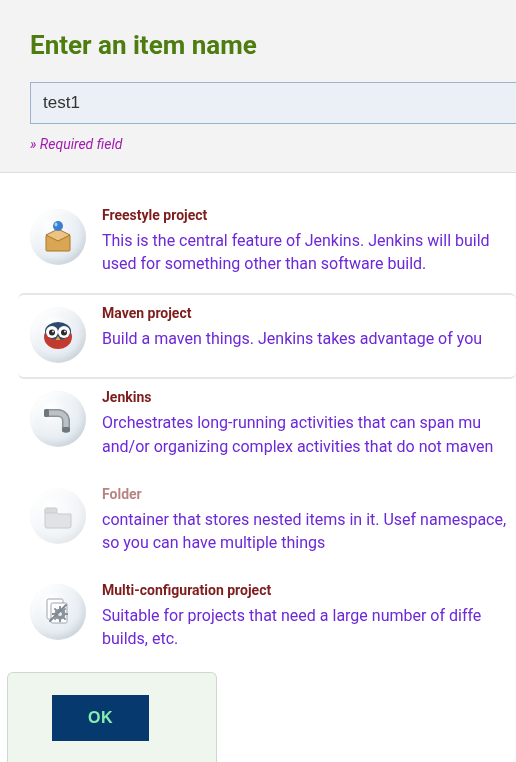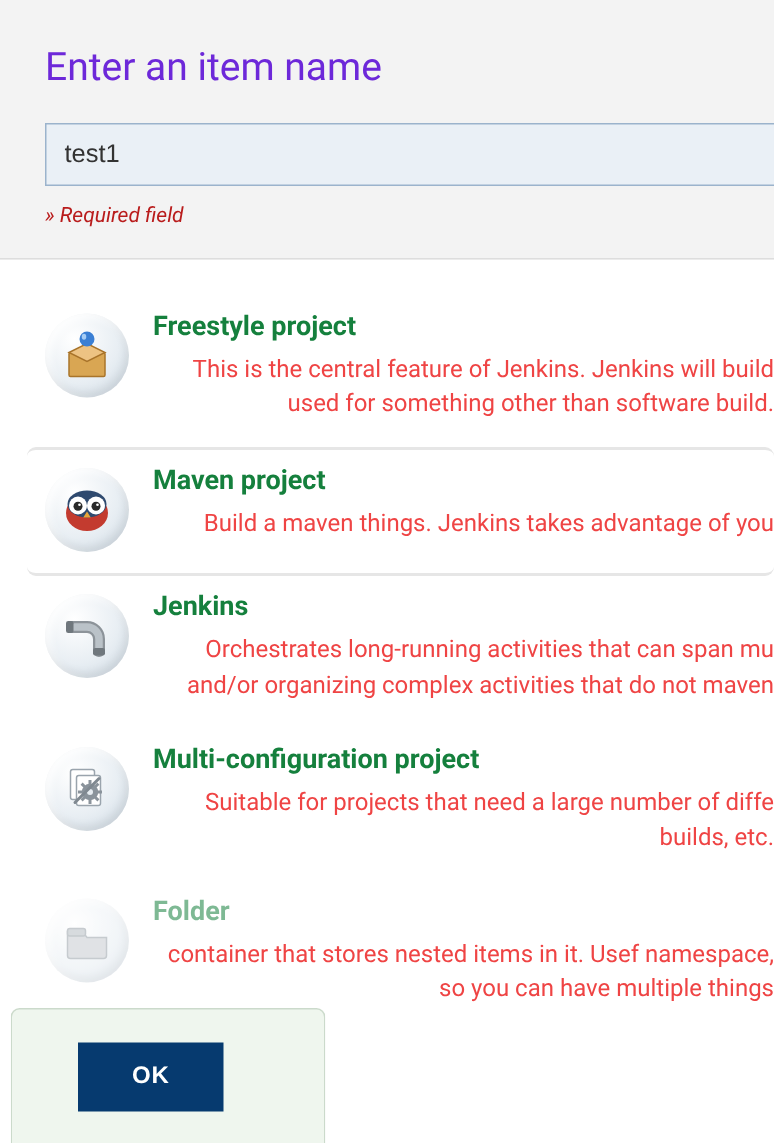--- a/index.html
+++ b/index.html
@@ -9,38 +9,38 @@
       background: #fff;
       color: #333;
     }
     .header-section {
       background: #f3f3f3;
       padding: 30px 30px 20px 30px;
       border-bottom: 1px solid #ddd;
     }
     .page-title {
       font-size: 26px;
-      font-weight: 400;
-      color: #6d28d9;
+      font-weight: 700;
+      color: #4d7c0f;
       margin-bottom: 22px;
     }
     .name-input {
       width: 600px;
       font-size: 17px;
       padding: 10px 12px;
       border: 1px solid #9bb3cc;
       background: #eaf0f6;
       color: #333;
       outline: none;
       display: block;
     }
     .required-note {
       margin-top: 12px;
       font-style: italic;
-      color: #b91c1c;
+      color: #a21caf;
       font-size: 14px;
     }
     .items-section {
       padding: 24px 0 0 0;
     }
     .item-row {
       display: flex;
       align-items: flex-start;
       padding: 10px 0 18px 30px;
       cursor: pointer;
@@ -64,51 +64,50 @@
       box-shadow: inset -2px -3px 6px rgba(0,0,0,0.08), inset 3px 3px 6px rgba(255,255,255,0.9);
       display: flex;
       align-items: center;
       justify-content: center;
       margin-right: 16px;
       margin-top: 2px;
     }
     .icon-holder svg { width: 40px; height: 40px; }
     .item-text { flex: 1; min-width: 0; }
     .item-title {
-      font-size: 18px;
+      font-size: 14px;
       font-weight: 700;
-      color: #15803d;
+      color: #7f1d1d;
       margin-bottom: 6px;
     }
     .item-desc {
       font-size: 16px;
-      color: #ef4444;
+      color: #6d28d9;
       line-height: 1.45;
       white-space: normal;
-      text-align: right;
     }
     .ok-overlay {
       position: fixed;
       left: 7px;
       bottom: 0;
       width: 210px;
       height: 90px;
       background: rgba(236, 245, 235, 0.86);
       border: 1px solid rgba(180, 200, 180, 0.6);
       border-bottom: none;
       border-top-left-radius: 6px;
       border-top-right-radius: 6px;
       display: flex;
       align-items: center;
       padding-left: 44px;
       z-index: 50;
     }
     .ok-button {
       background: #063a6f;
-      color: #ffffff;
+      color: #86efac;
       font-weight: 700;
       font-size: 16px;
       border: none;
       padding: 14px 36px;
       cursor: pointer;
       letter-spacing: 0.5px;
     }
     .folder-row { opacity: 1; }
     .faded-behind .icon-holder,
     .faded-behind .item-title { opacity: 0.55; }
@@ -164,20 +163,33 @@
       <svg viewBox="0 0 40 40">
         <path d="M10 14 h10 a8 8 0 0 1 8 8 v8" fill="none" stroke="#8c9399" stroke-width="8" stroke-linecap="round"></path>
         <path d="M10 14 h10 a8 8 0 0 1 8 8 v8" fill="none" stroke="#bac2c8" stroke-width="5" stroke-linecap="round"></path>
         <rect x="6" y="10" width="5" height="8" rx="1.5" fill="#6f777d"></rect>
         <rect x="24" y="28" width="8" height="5" rx="1.5" fill="#6f777d"></rect>
       </svg>
     </div>
     <div class="item-text">
       <div class="item-title">Jenkins</div>
       <div class="item-desc">Orchestrates long-running activities that can span mu and/or organizing complex activities that do not maven</div>
+    </div>
+  </div>
+
+  <div class="item-row folder-row faded-behind">
+    <div class="icon-holder">
+      <svg viewBox="0 0 40 40">
+        <path d="M7 14 h10 l3 4 h13 v12 a2 2 0 0 1 -2 2 H9 a2 2 0 0 1 -2 -2 z" fill="#c7ccd1" stroke="#99a1a8" stroke-width="1"></path>
+        <rect x="7" y="12" width="12" height="5" rx="1.5" fill="#b7bec4" stroke="#99a1a8" stroke-width="1"></rect>
+      </svg>
+    </div>
+    <div class="item-text">
+      <div class="item-title">Folder</div>
+      <div class="item-desc">container that stores nested items in it. Usef namespace, so you can have multiple things</div>
     </div>
   </div>
 
   <div class="item-row">
     <div class="icon-holder">
       <svg viewBox="0 0 40 40">
         <rect x="9" y="7" width="16" height="20" rx="1.5" fill="#fff" stroke="#9aa4ad" stroke-width="1"></rect>
         <rect x="13" y="11" width="16" height="20" rx="1.5" fill="#fff" stroke="#9aa4ad" stroke-width="1"></rect>
         <g transform="translate(22 22)">
           <circle r="5.5" fill="#8a939b"></circle>
@@ -195,30 +207,17 @@
         </g>
         <line x1="12" y1="29" x2="28" y2="13" stroke="#7f8890" stroke-width="2" stroke-linecap="round"></line>
       </svg>
     </div>
     <div class="item-text">
       <div class="item-title">Multi-configuration project</div>
       <div class="item-desc">Suitable for projects that need a large number of diffe builds, etc.</div>
     </div>
   </div>
 
-  <div class="item-row folder-row faded-behind">
-    <div class="icon-holder">
-      <svg viewBox="0 0 40 40">
-        <path d="M7 14 h10 l3 4 h13 v12 a2 2 0 0 1 -2 2 H9 a2 2 0 0 1 -2 -2 z" fill="#c7ccd1" stroke="#99a1a8" stroke-width="1"></path>
-        <rect x="7" y="12" width="12" height="5" rx="1.5" fill="#b7bec4" stroke="#99a1a8" stroke-width="1"></rect>
-      </svg>
-    </div>
-    <div class="item-text">
-      <div class="item-title">Folder</div>
-      <div class="item-desc">container that stores nested items in it. Usef namespace, so you can have multiple things</div>
-    </div>
-  </div>
-
 </div>
 
 <div class="ok-overlay">
   <button class="ok-button">OK</button>
 </div>
 
 </body></html>

